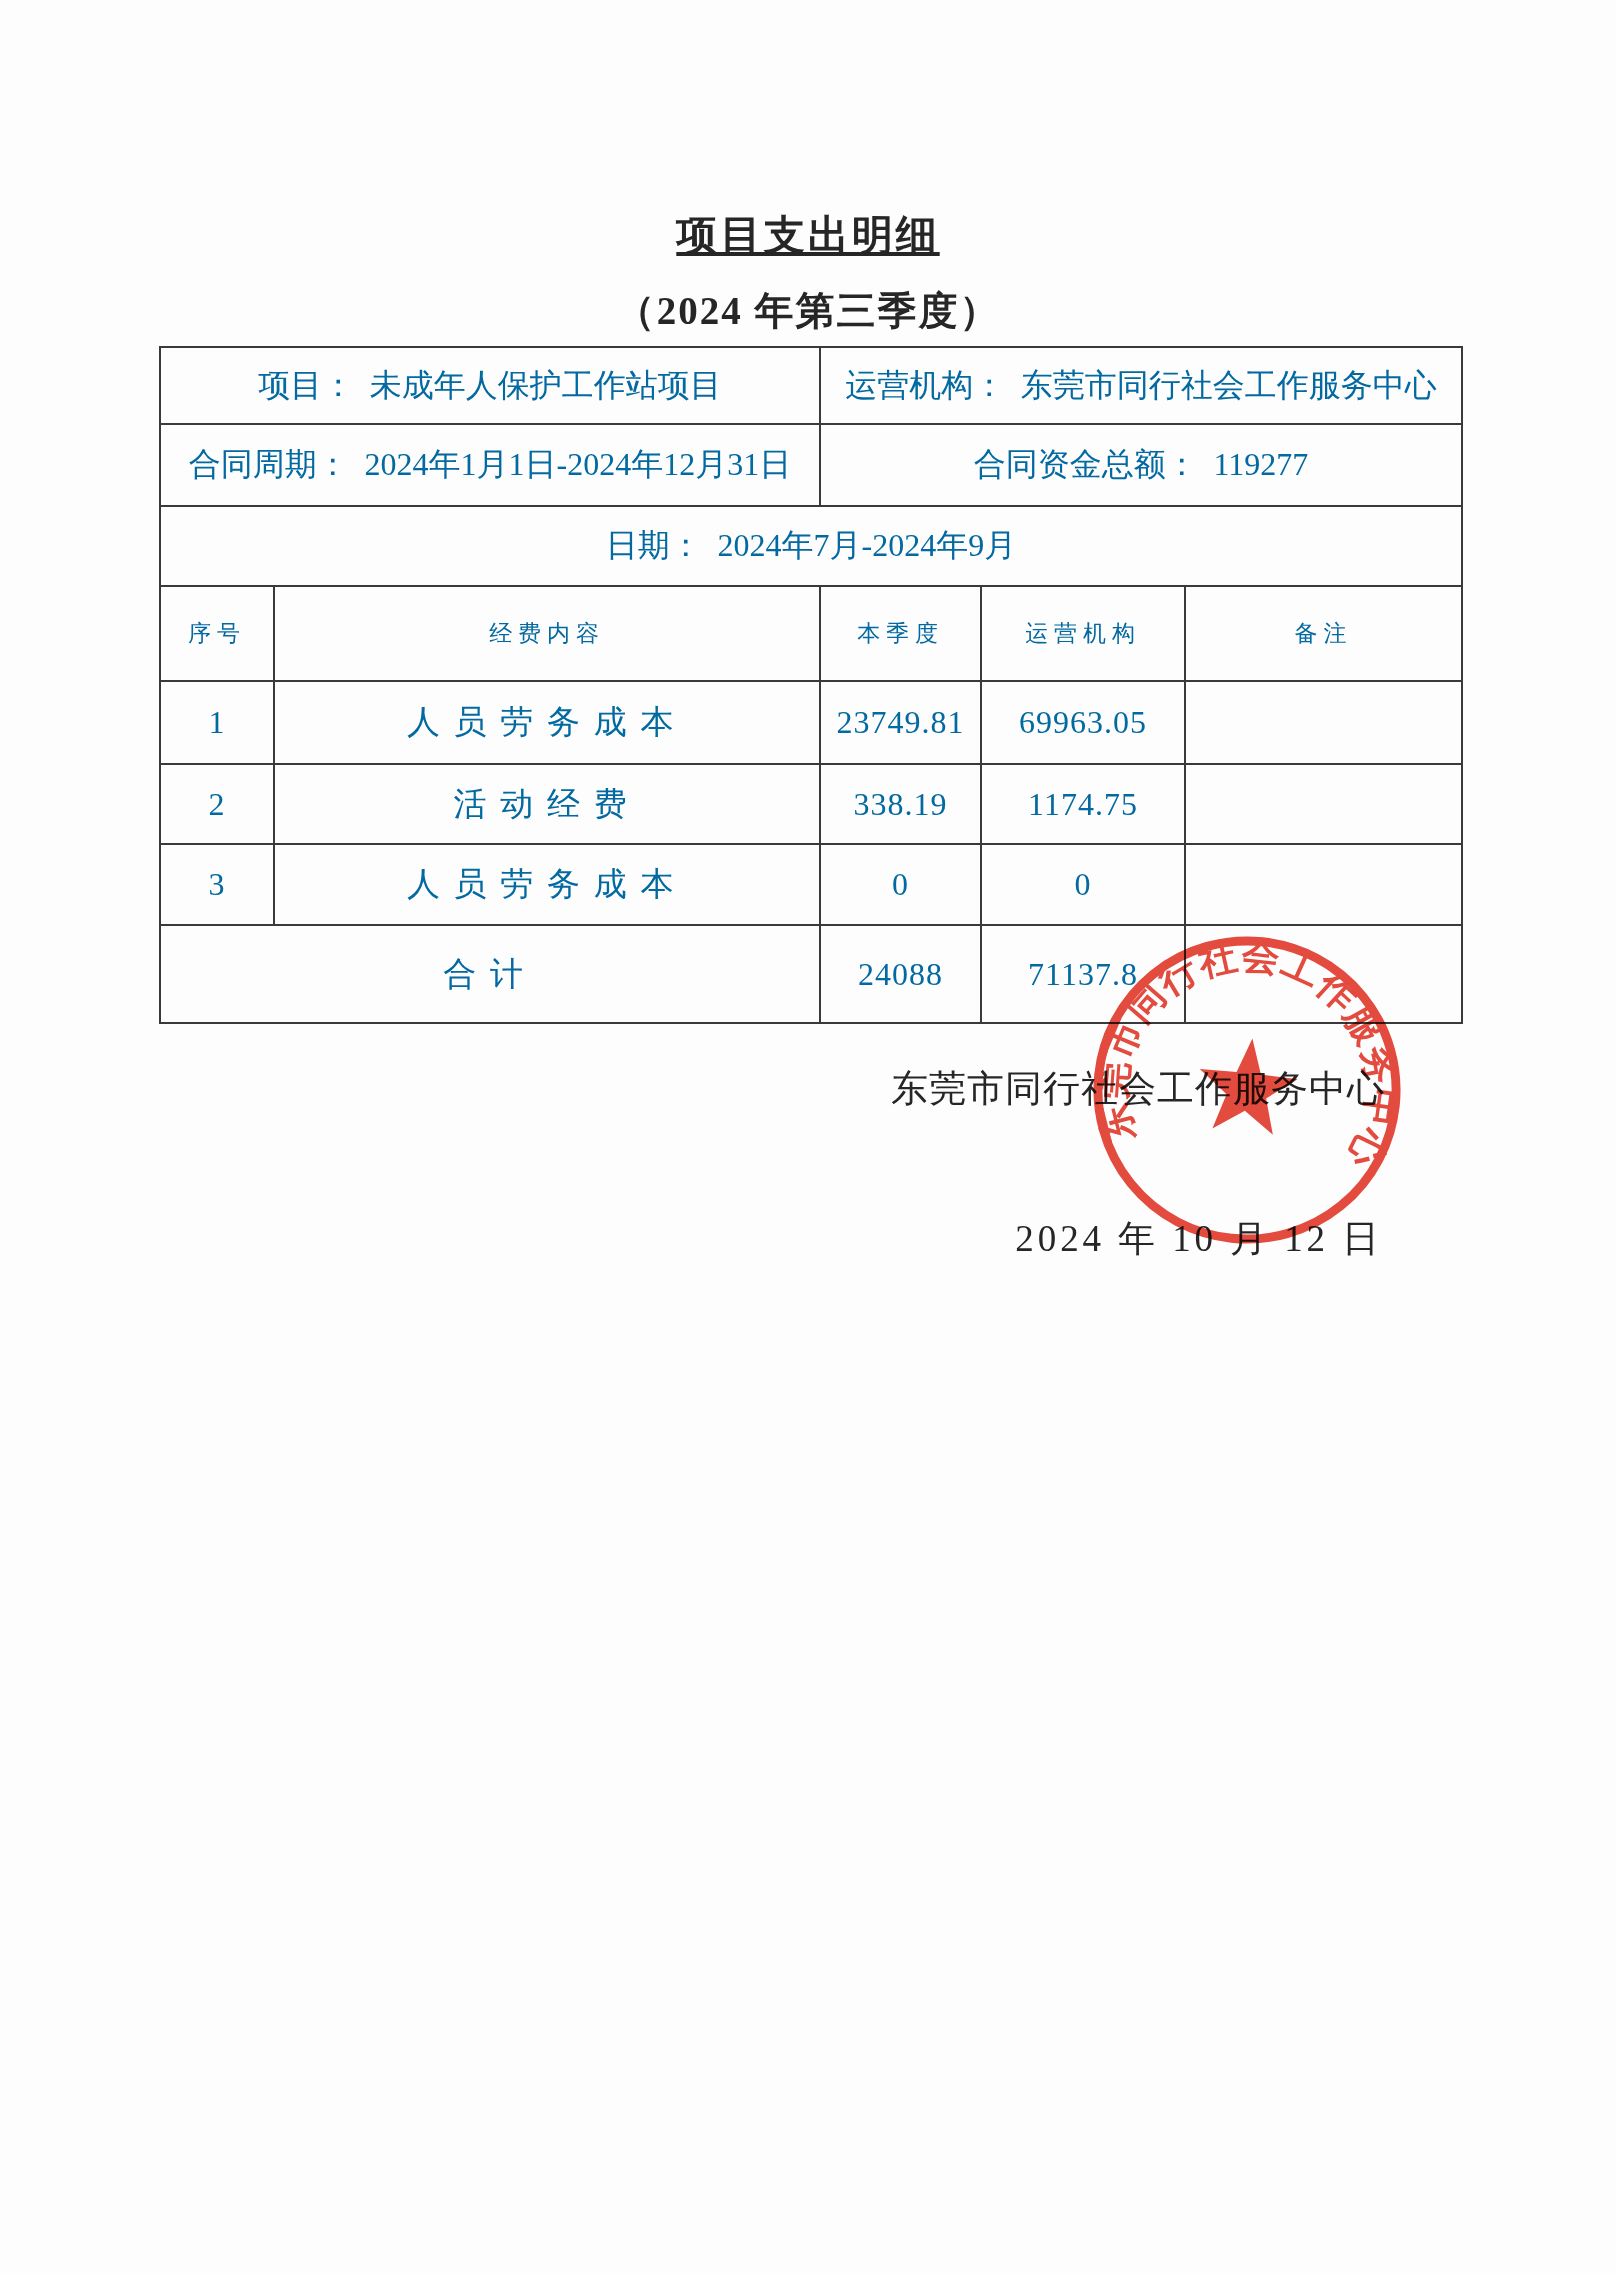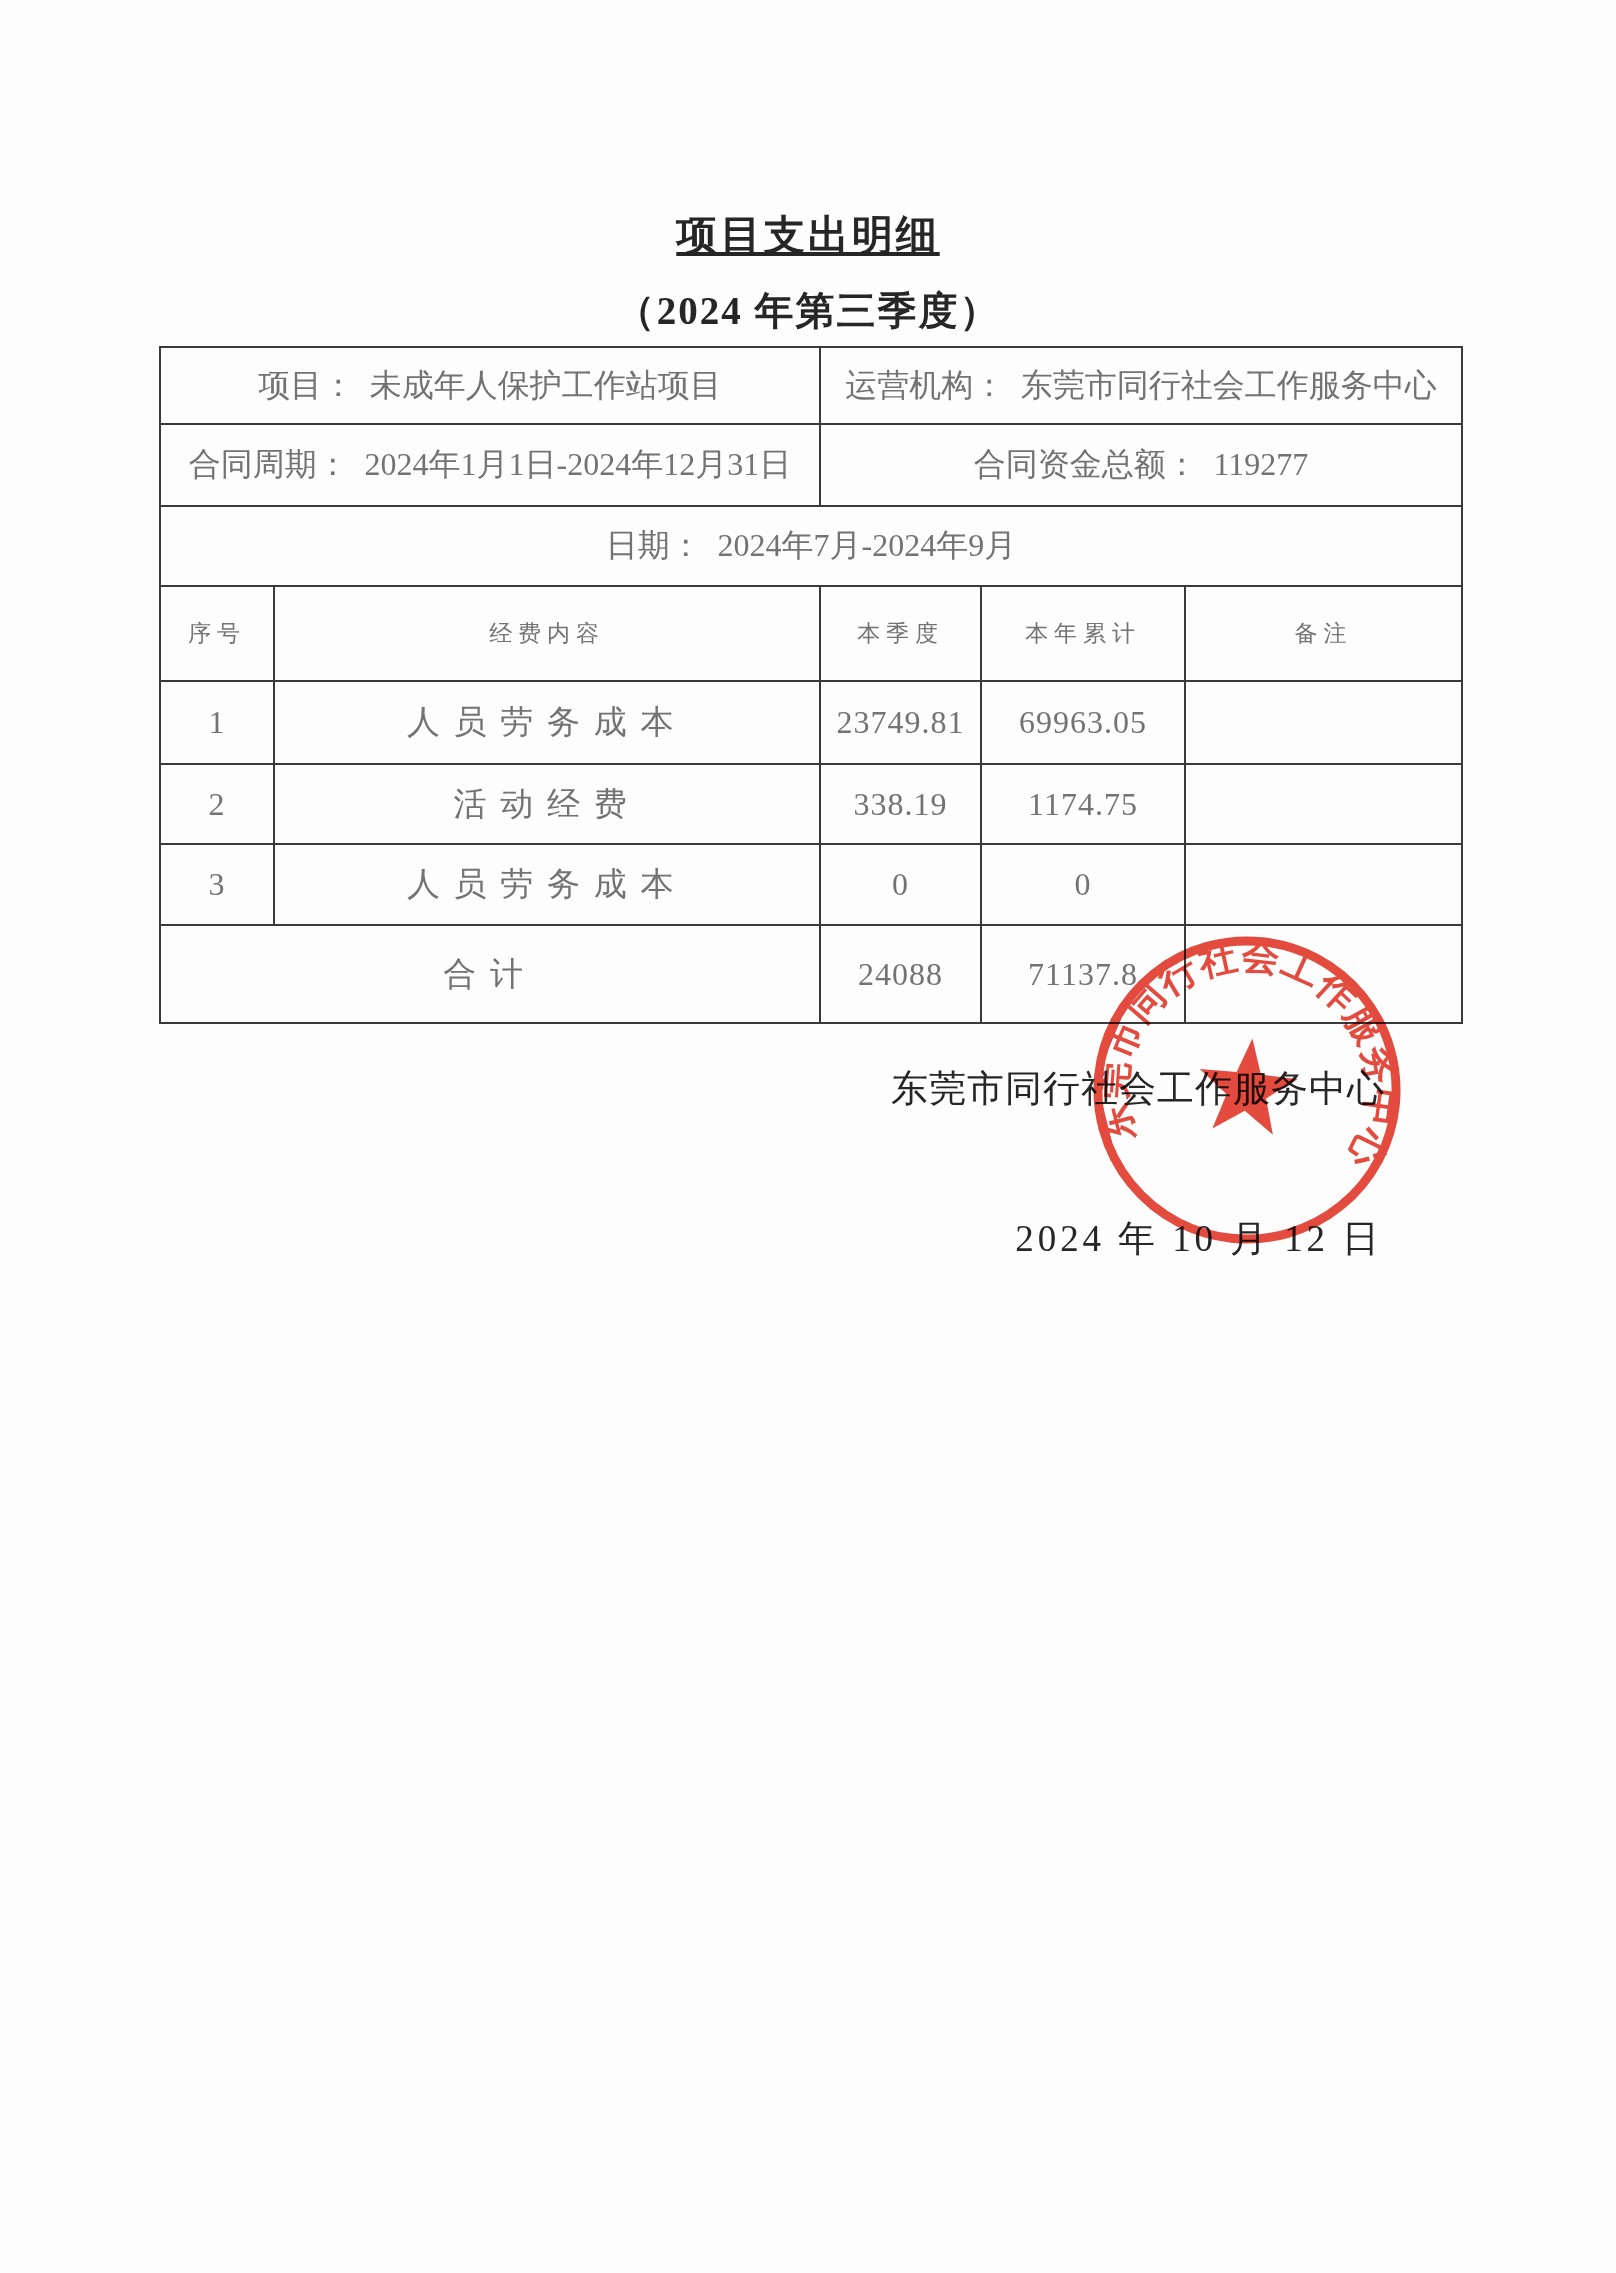--- a/index.html
+++ b/index.html
@@ -19,21 +19,21 @@
     text-decoration:underline;
   }
   .doc-subtitle{
     position:absolute;top:284px;left:0;width:100%;
     text-align:center;font-size:39px;font-weight:bold;letter-spacing:2px;
     margin:0;
   }
   table.main{
     position:absolute;left:159px;top:346px;width:1302px;
     border-collapse:collapse;table-layout:fixed;
-    font-size:32px;color:#737373;
+    font-size:32px;color:#0369a1;
     border:2.9px solid #3a3a3a;
   }
   table.main td{
     border:2px solid #3a3a3a;
     text-align:center;
     padding:0;
     overflow:hidden;
   }
   td.left{text-align:left;padding-left:23.5px;}
   .lbl{margin-right:15.7px;}
@@ -103,21 +103,21 @@
       </tr>
       <tr class="r-c">
         <td class="left" colspan="5">
           <span class="lbl">日期：</span><span>2024年7月-2024年9月</span>
         </td>
       </tr>
       <tr class="r-d">
         <td class="head">序号</td>
         <td class="head">经费内容</td>
         <td class="head">本季度</td>
-        <td class="head">本年累计</td>
+        <td class="head">运营机构</td>
         <td class="head">备注</td>
       </tr>
       <tr class="r-e">
         <td class="num">1</td>
         <td class="item">人员劳务成本</td>
         <td class="num">23749.81</td>
         <td class="num">69963.05</td>
         <td class="num"></td>
       </tr>
       <tr class="r-f">

